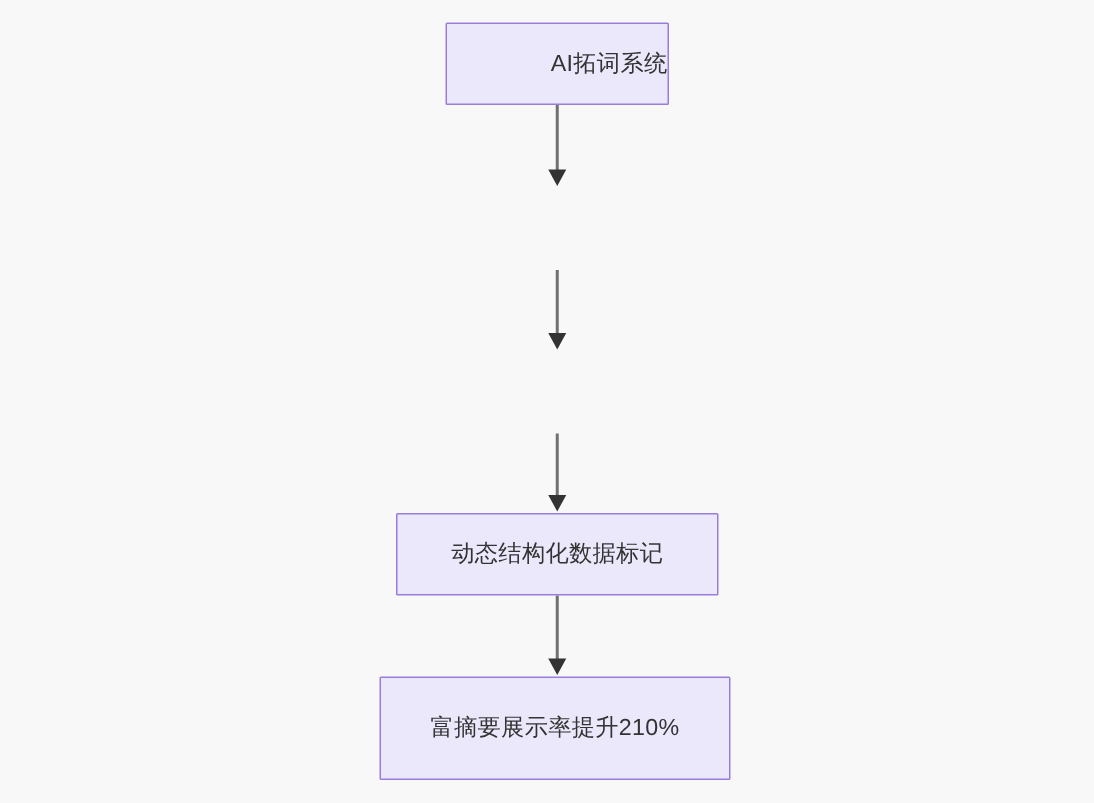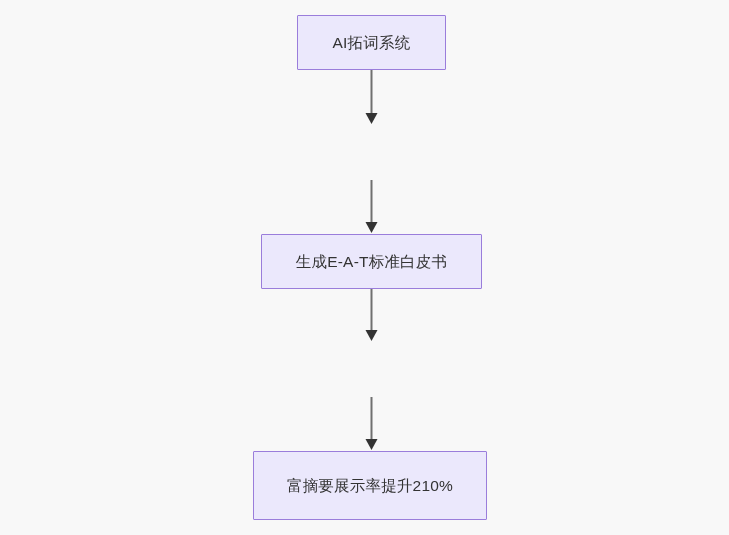--- a/index.html
+++ b/index.html
@@ -64,27 +64,27 @@
     <g>
       <line x1="371.5" y1="289" x2="371.5" y2="332" stroke="#707070" stroke-width="2"></line>
       <polygon points="365.5,330 377.5,330 371.5,341" fill="#333333"></polygon>
     </g>
     <g>
       <line x1="371.5" y1="397" x2="371.5" y2="441" stroke="#707070" stroke-width="2"></line>
       <polygon points="365.5,439 377.5,439 371.5,450" fill="#333333"></polygon>
     </g>
   </svg>
 
-  <div class="node" style="left:297px; top:15px; width:149px; height:55px;">
+  <div class="node" style="left:297px; top:15px; width:149px; height:55px;justify-content:flex-end;">
     <span class="node-label">AI拓词系统</span>
   </div>
 
 
-  <div class="node" style="left:261px; top:234px; width:221px; height:55px;">
-    <span class="node-label">生成E-A-T标准白皮书</span>
+
+  <div class="node" style="left:264px; top:342px; width:215px; height:55px;">
+    <span class="node-label">动态结构化数据标记</span>
   </div>
-
 
   <div class="node" style="left:253px; top:451px; width:234px; height:69px;">
     <span class="node-label">富摘要展示率提升210%</span>
   </div>
 
 </div>
 
 </body></html>

